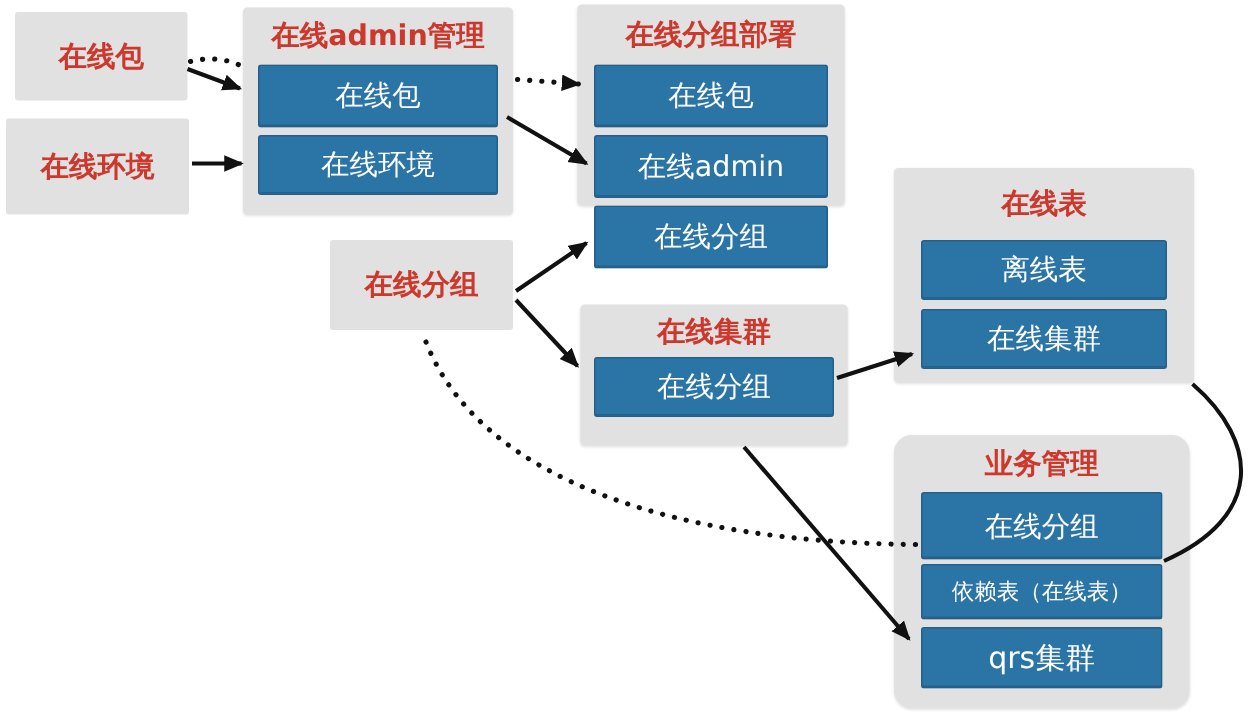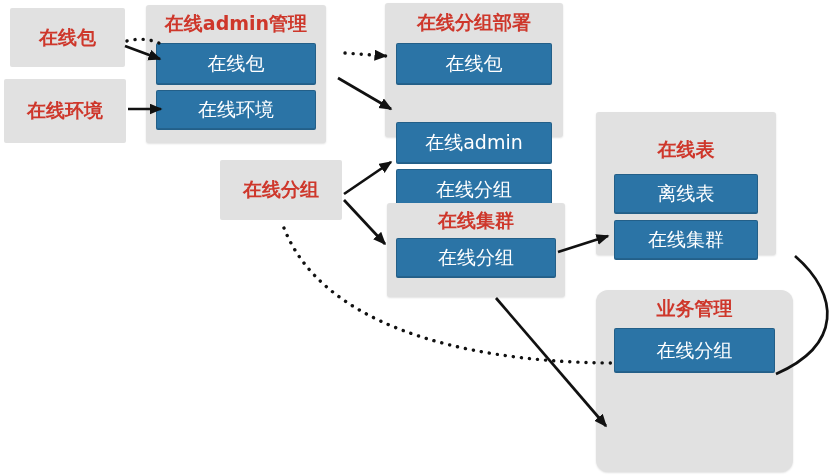--- a/index.html
+++ b/index.html
@@ -51,47 +51,49 @@
 <body>
 
 <div id="canvas">
 
   <div class="node" style="left:10px;top:8px;width:115px;height:59px;">在线包</div>
 
   <div class="node" style="left:4px;top:79px;width:122px;height:64px;">在线环境</div>
 
   <div class="node" style="left:220px;top:160px;width:122px;height:60px;">在线分组</div>
 
-  <div class="grp" style="left:146px;top:5px;width:180px;height:138px;padding:0 10px 8px;">
+  <div class="grp" style="left:162px;top:5px;width:180px;height:138px;padding:0 10px 8px;">
     <div class="grp-title" style="height:38px;">在线admin管理</div>
     <div class="itm" style="height:42px;margin-bottom:5px;">在线包</div>
     <div class="itm" style="height:40px;">在线环境</div>
   </div>
 
   <div class="grp" style="left:385px;top:3px;width:178px;height:134px;padding:0 11px 6px;">
     <div class="grp-title" style="height:40px;">在线分组部署</div>
     <div class="itm" style="height:42px;margin-bottom:5px;">在线包</div>
-    <div class="itm" style="height:42px;margin-bottom:5px;margin-top:32px;">在线admin</div>
+    <div class="itm" style="height:42px;margin-bottom:5px;">在线admin</div>
     <div class="itm" style="height:42px;">在线分组</div>
   </div>
 
   <div class="grp" style="left:387px;top:203px;width:178px;height:94px;padding:0 9px;">
     <div class="grp-title" style="height:35px;">在线集群</div>
     <div class="itm" style="height:40px;">在线分组</div>
   </div>
 
-  <div class="grp" style="left:596px;top:112px;width:180px;height:143px;padding:14px 18px;">
+  <div class="grp" style="left:596px;top:112px;width:200px;height:143px;padding:0 18px;">
     <div class="grp-title" style="height:48px;">在线表</div>
     <div class="itm" style="height:40px;margin-bottom:6px;text-align:center;">离线表</div>
     <div class="itm" style="height:40px;">在线集群</div>
   </div>
 
   <div class="grp" style="left:596px;top:290px;width:197px;height:182px;padding:0 18px;border-radius:12px;">
     <div class="grp-title" style="height:38px;">业务管理</div>
     <div class="itm" style="height:45px;margin-bottom:3px;">在线分组</div>
+    <div class="itm itm-sm" style="height:37px;margin-bottom:5px;">依赖表（在线表）</div>
+    <div class="itm itm-lg" style="height:41px;">qrs集群</div>
   </div>
 
   <svg id="edges" width="837" height="475" viewBox="0 0 837 475">
     <defs>
       <marker id="ah" markerUnits="userSpaceOnUse" markerWidth="14" markerHeight="12" refX="11.5" refY="5.5" orient="auto">
         <path class="ah" d="M0,0 L13,5.5 L0,11 Z"></path>
       </marker>
     </defs>
 
     <path class="dot" d="M127,41 C139,38 151,39 161,44"></path>

